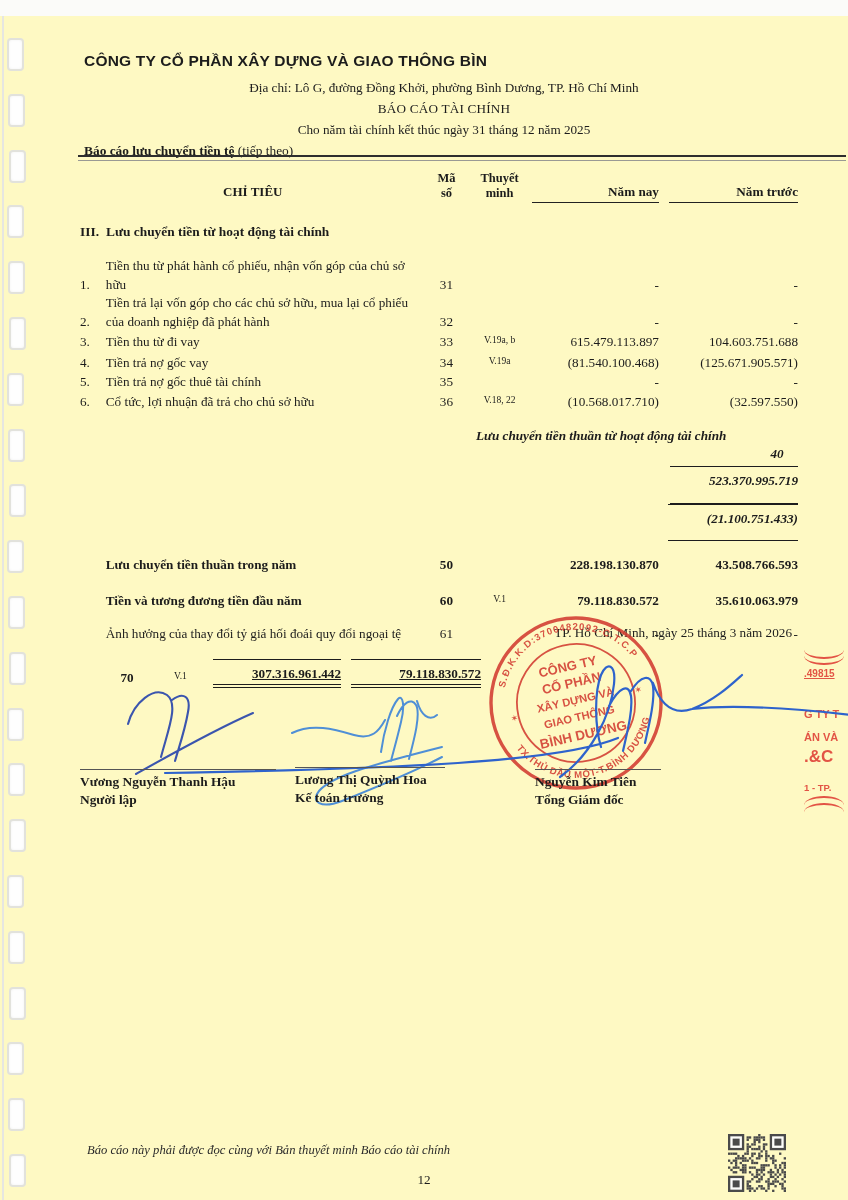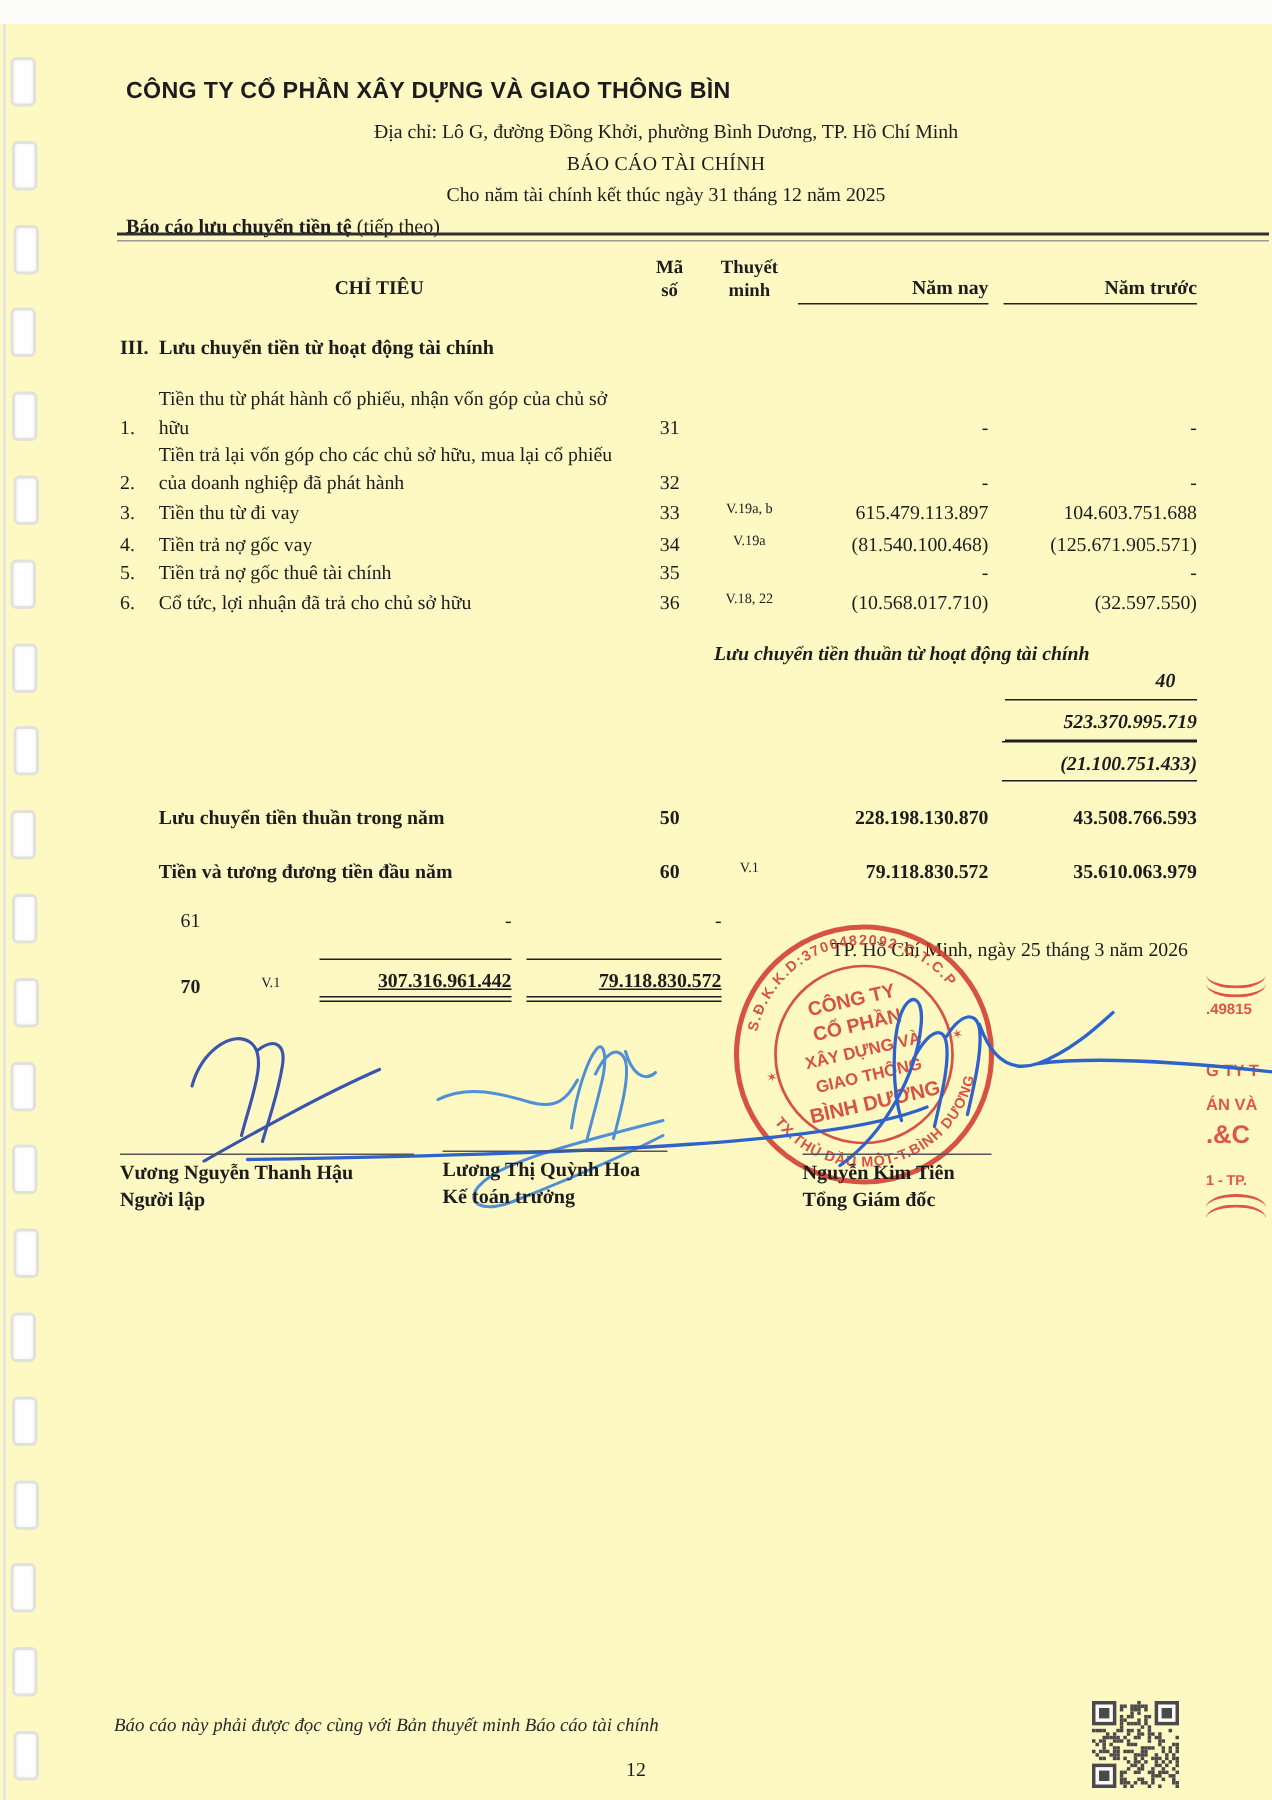--- a/index.html
+++ b/index.html
@@ -37,46 +37,46 @@
   .c-label{width:322px;}
   .c-code{width:42px;text-align:center;}
   .c-note{width:65px;text-align:center;font-size:9.5px;padding-bottom:2px;font-weight:400;}
   .c-now{width:128px;text-align:right;}
   .c-spc{width:10px;}
   .c-prev{width:130px;text-align:right;}
   .em-bold{font-weight:700;}
   .em-bold-italic{font-weight:700;font-style:italic;flex-direction:column;}
   .rule-top-bottom .c-now,.rule-top-bottom .c-prev{
         border-top:1.5px solid #1d1d1d;border-bottom:1.5px solid #1d1d1d;
-        padding-top:5px;padding-bottom:2px;}
+        padding-top:5px;padding-bottom:12px;}
   .rule-top-double .c-now,.rule-top-double .c-prev{
         border-top:1.5px solid #1d1d1d;border-bottom:4px double #1d1d1d;
         padding-top:5px;padding-bottom:0;text-decoration:underline;}
   
   .date-line{position:absolute;top:609px;right:56px;font-size:13.2px;}
   .signer{position:absolute;border-top:1px solid #555;padding-top:4px;font-size:13.4px;font-weight:700;}
   .signer .t{margin-top:2px;}
   .s1{left:80px;top:753px;width:196px;}
   .s2{left:295px;top:751px;width:150px;}
   .s3{left:535px;top:753px;width:126px;}
   .stamp{position:absolute;left:486px;top:597px;width:180px;height:180px;opacity:.88;}
   .edge-stamp{position:absolute;right:0;top:636px;width:46px;height:162px;opacity:.9;
         font-family:"Liberation Sans",sans-serif;font-weight:700;color:#e04338;}
   .edge-stamp .frag{position:absolute;left:2px;white-space:nowrap;}
-  .f0{top:16px;font-size:10px;}
+  .f0{top:16px;font-size:10px;text-decoration:underline;}
   .f1{top:56px;font-size:11px;}
   .f2{top:79px;font-size:11px;}
   .f3{top:95px;font-size:17px;}
   .f4{top:130px;font-size:9.5px;}
   .arc{position:absolute;left:2px;width:40px;height:9px;border-bottom:2.5px solid #e04338;
         border-radius:0 0 60% 60%/0 0 100% 100%;}
   .a1{top:-4px;}.a2{top:2px;}.a3{top:144px;transform:scaleY(-1);}.a4{top:151px;transform:scaleY(-1);}
   .sigs{position:absolute;left:0;top:590px;width:848px;height:215px;pointer-events:none;}
   
-  .foot-note{position:absolute;left:76px;top:1127px;font-size:12.6px;font-style:italic;color:#2a2a2a;text-align:right;}
+  .foot-note{position:absolute;left:87px;top:1127px;font-size:12.6px;font-style:italic;color:#2a2a2a;text-align:right;}
   .page-num{position:absolute;left:0;top:1156px;width:848px;text-align:center;font-size:13.2px;}
   .qr{position:absolute;left:728px;top:1118px;width:58px;height:58px;}
 </style>
 </head>
 <body>
 
 <div class="page">
   <div class="scan-edge"></div>
   <div id="holes">
       <div class="hole" style="top: 22px; left: 7px;"></div>
@@ -207,20 +207,21 @@
           <div class="c-no"></div>
           <div class="c-label">Tiền và tương đương tiền đầu năm</div>
           <div class="c-code">60</div>
           <div class="c-note">V.1</div>
           <div class="c-now">79.118.830.572</div>
           <div class="c-spc"></div>
           <div class="c-prev">35.610.063.979</div>
         </div>
         <div class="trow em-normal rule-none gap">
           <div class="c-no"></div>
+          <div class="c-label">Ảnh hưởng của thay đổi tỷ giá hối đoái quy đổi ngoại tệ</div>
           <div class="c-code">61</div>
           <div class="c-note"></div>
           <div class="c-now">-</div>
           <div class="c-spc"></div>
           <div class="c-prev">-</div>
         </div>
         <div class="trow em-bold rule-top-double gap">
           <div class="c-no"></div>
           <div class="c-code">70</div>
           <div class="c-note">V.1</div>

